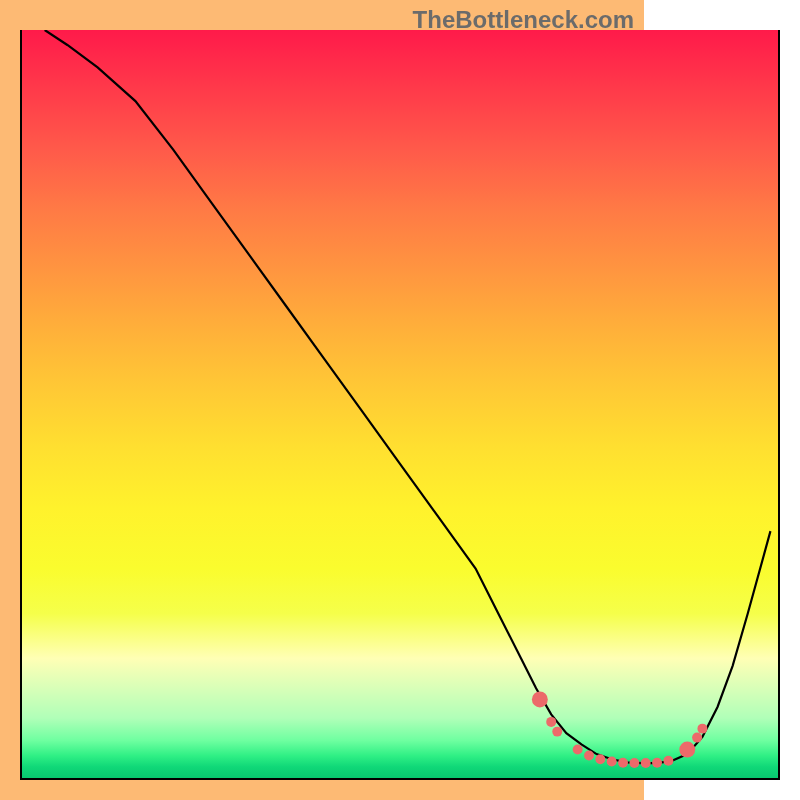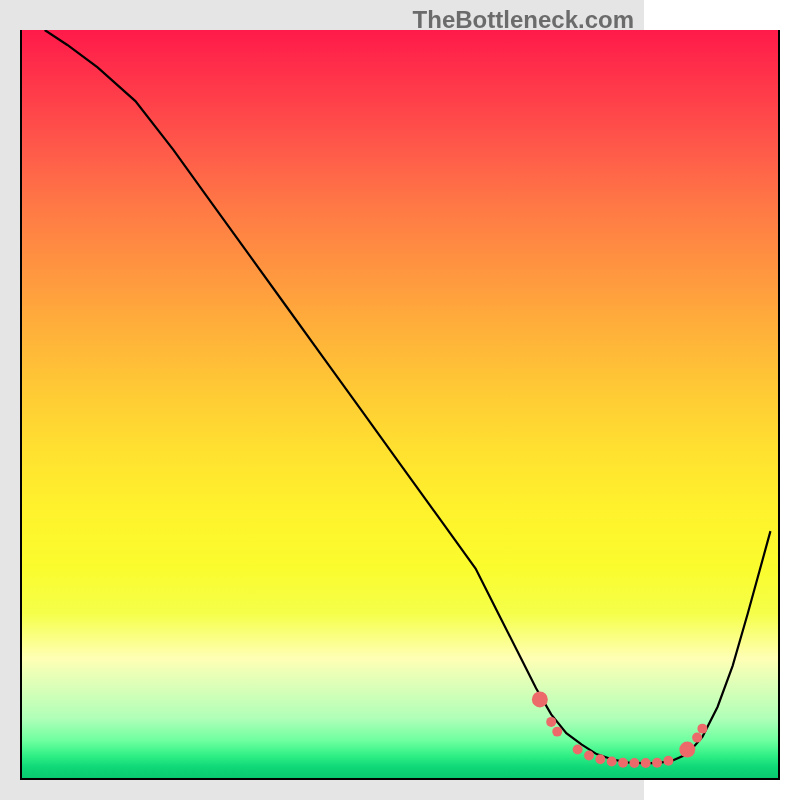--- a/index.html
+++ b/index.html
@@ -1,21 +1,21 @@
 <!DOCTYPE html>
 <html><head>
 <meta charset="utf-8">
 <style>
   * { margin: 0; padding: 0; box-sizing: border-box; }
   html, body { width: 800px; height: 800px; overflow: hidden; }
   .container {
     position: relative;
     width: 644px;
     height: 800px;
-    background: #e5e5e5;
+    background: #fdba74;
   }
   .watermark {
     position: absolute;
     top: 6px;
     right: 10px;
     font-family: Arial, sans-serif;
     font-size: 24px;
     font-weight: bold;
     color: #6b6b6b;
     z-index: 10;

